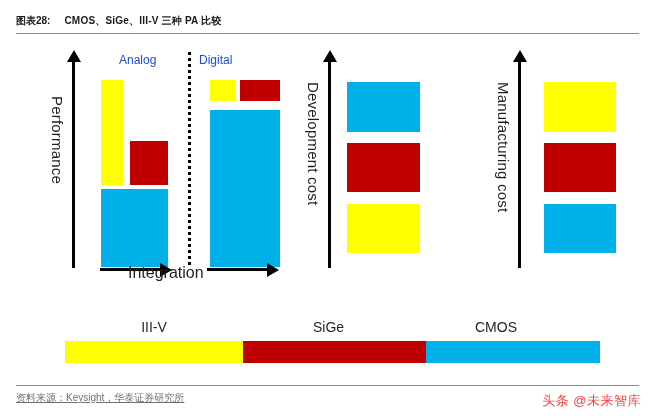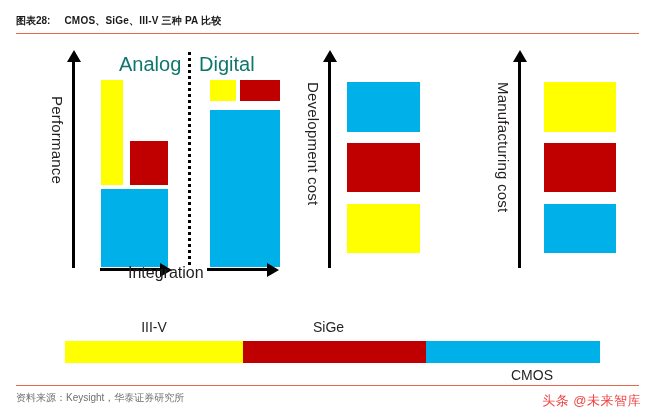--- a/index.html
+++ b/index.html
@@ -99,22 +99,22 @@
   .axis-label-h {
     position: absolute;
     font-size: 16px;
     color: #231f20;
     white-space: nowrap;
   }
 
   
   .col-head {
     position: absolute;
-    font-size: 20px;
-    color: #0f766e;
+    font-size: 12px;
+    color: #1d4ed8;
     white-space: nowrap;
   }
 
   
   #analog-digital-divider {
     position: absolute;
     width: 3px;
     background-image: linear-gradient(to bottom, #000 0 3px, transparent 3px 6px);
     background-size: 3px 6px;
     background-repeat: repeat-y;
@@ -157,20 +157,21 @@
     height: 1.2px;
     background: #e8664a;
   }
   #source-note {
     position: absolute;
     left: 16px;
     top: 391px;
     font-size: 10px;
     color: #6f6f6f;
     white-space: nowrap;
+    text-decoration: underline;
   }
   #watermark {
     position: absolute;
     right: 14px;
     top: 392px;
     font-size: 13px;
     color: #ef4444;
     white-space: nowrap;
     letter-spacing: .5px;
   }
@@ -235,19 +236,19 @@
   </div>
 </div>
 
 <div id="legend">
   <div class="legend-label" style="left:0px; width:178px;">III-V</div>
   <div class="seg" style="left:0px; width:178px; background:#FFFF00;"></div>
 
   <div class="legend-label" style="left:172px; width:183px;">SiGe</div>
   <div class="seg" style="left:178px; width:183px; background:#C00000;"></div>
 
-  <div class="legend-label" style="left:380px; width:174px;margin-top:48px;">CMOS</div>
+  <div class="legend-label" style="left:344px; width:174px;">CMOS</div>
   <div class="seg" style="left:361px; width:174px; background:#00B0E8;"></div>
 </div>
 
 <div id="footer-rule"></div>
 <div id="source-note">资料来源：Keysight，华泰证券研究所</div>
 <div id="watermark">头条 @未来智库</div>
 
 </body></html>

